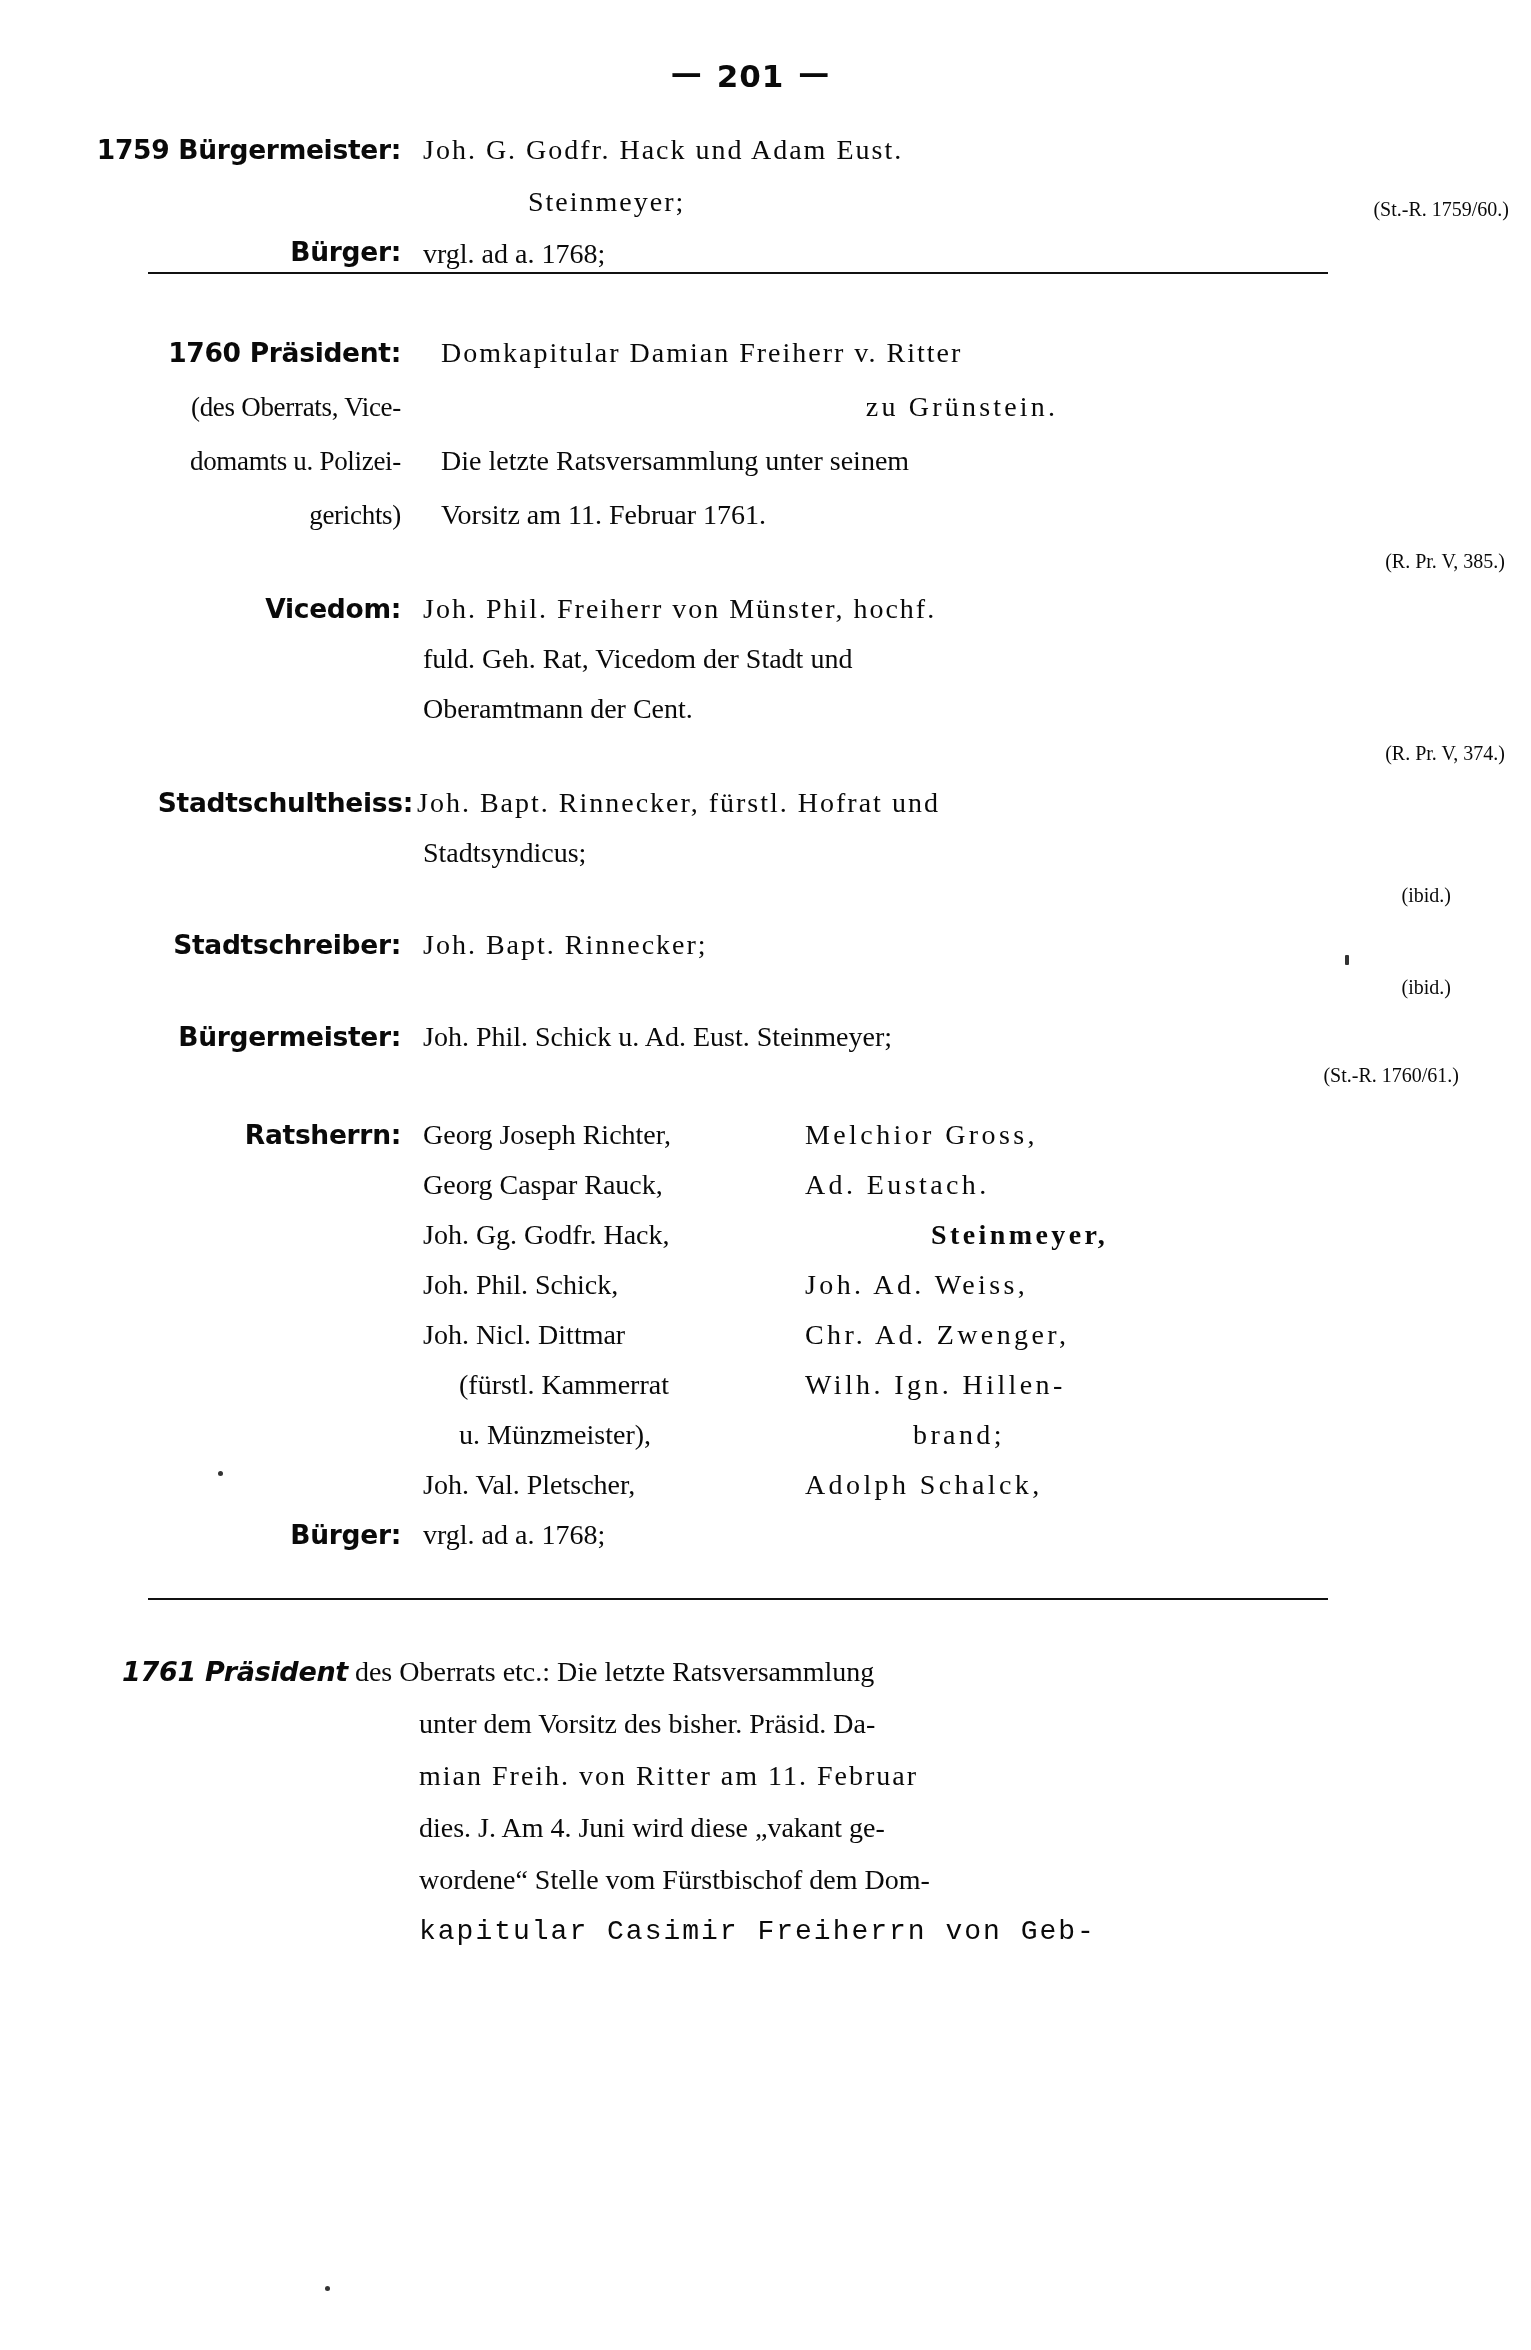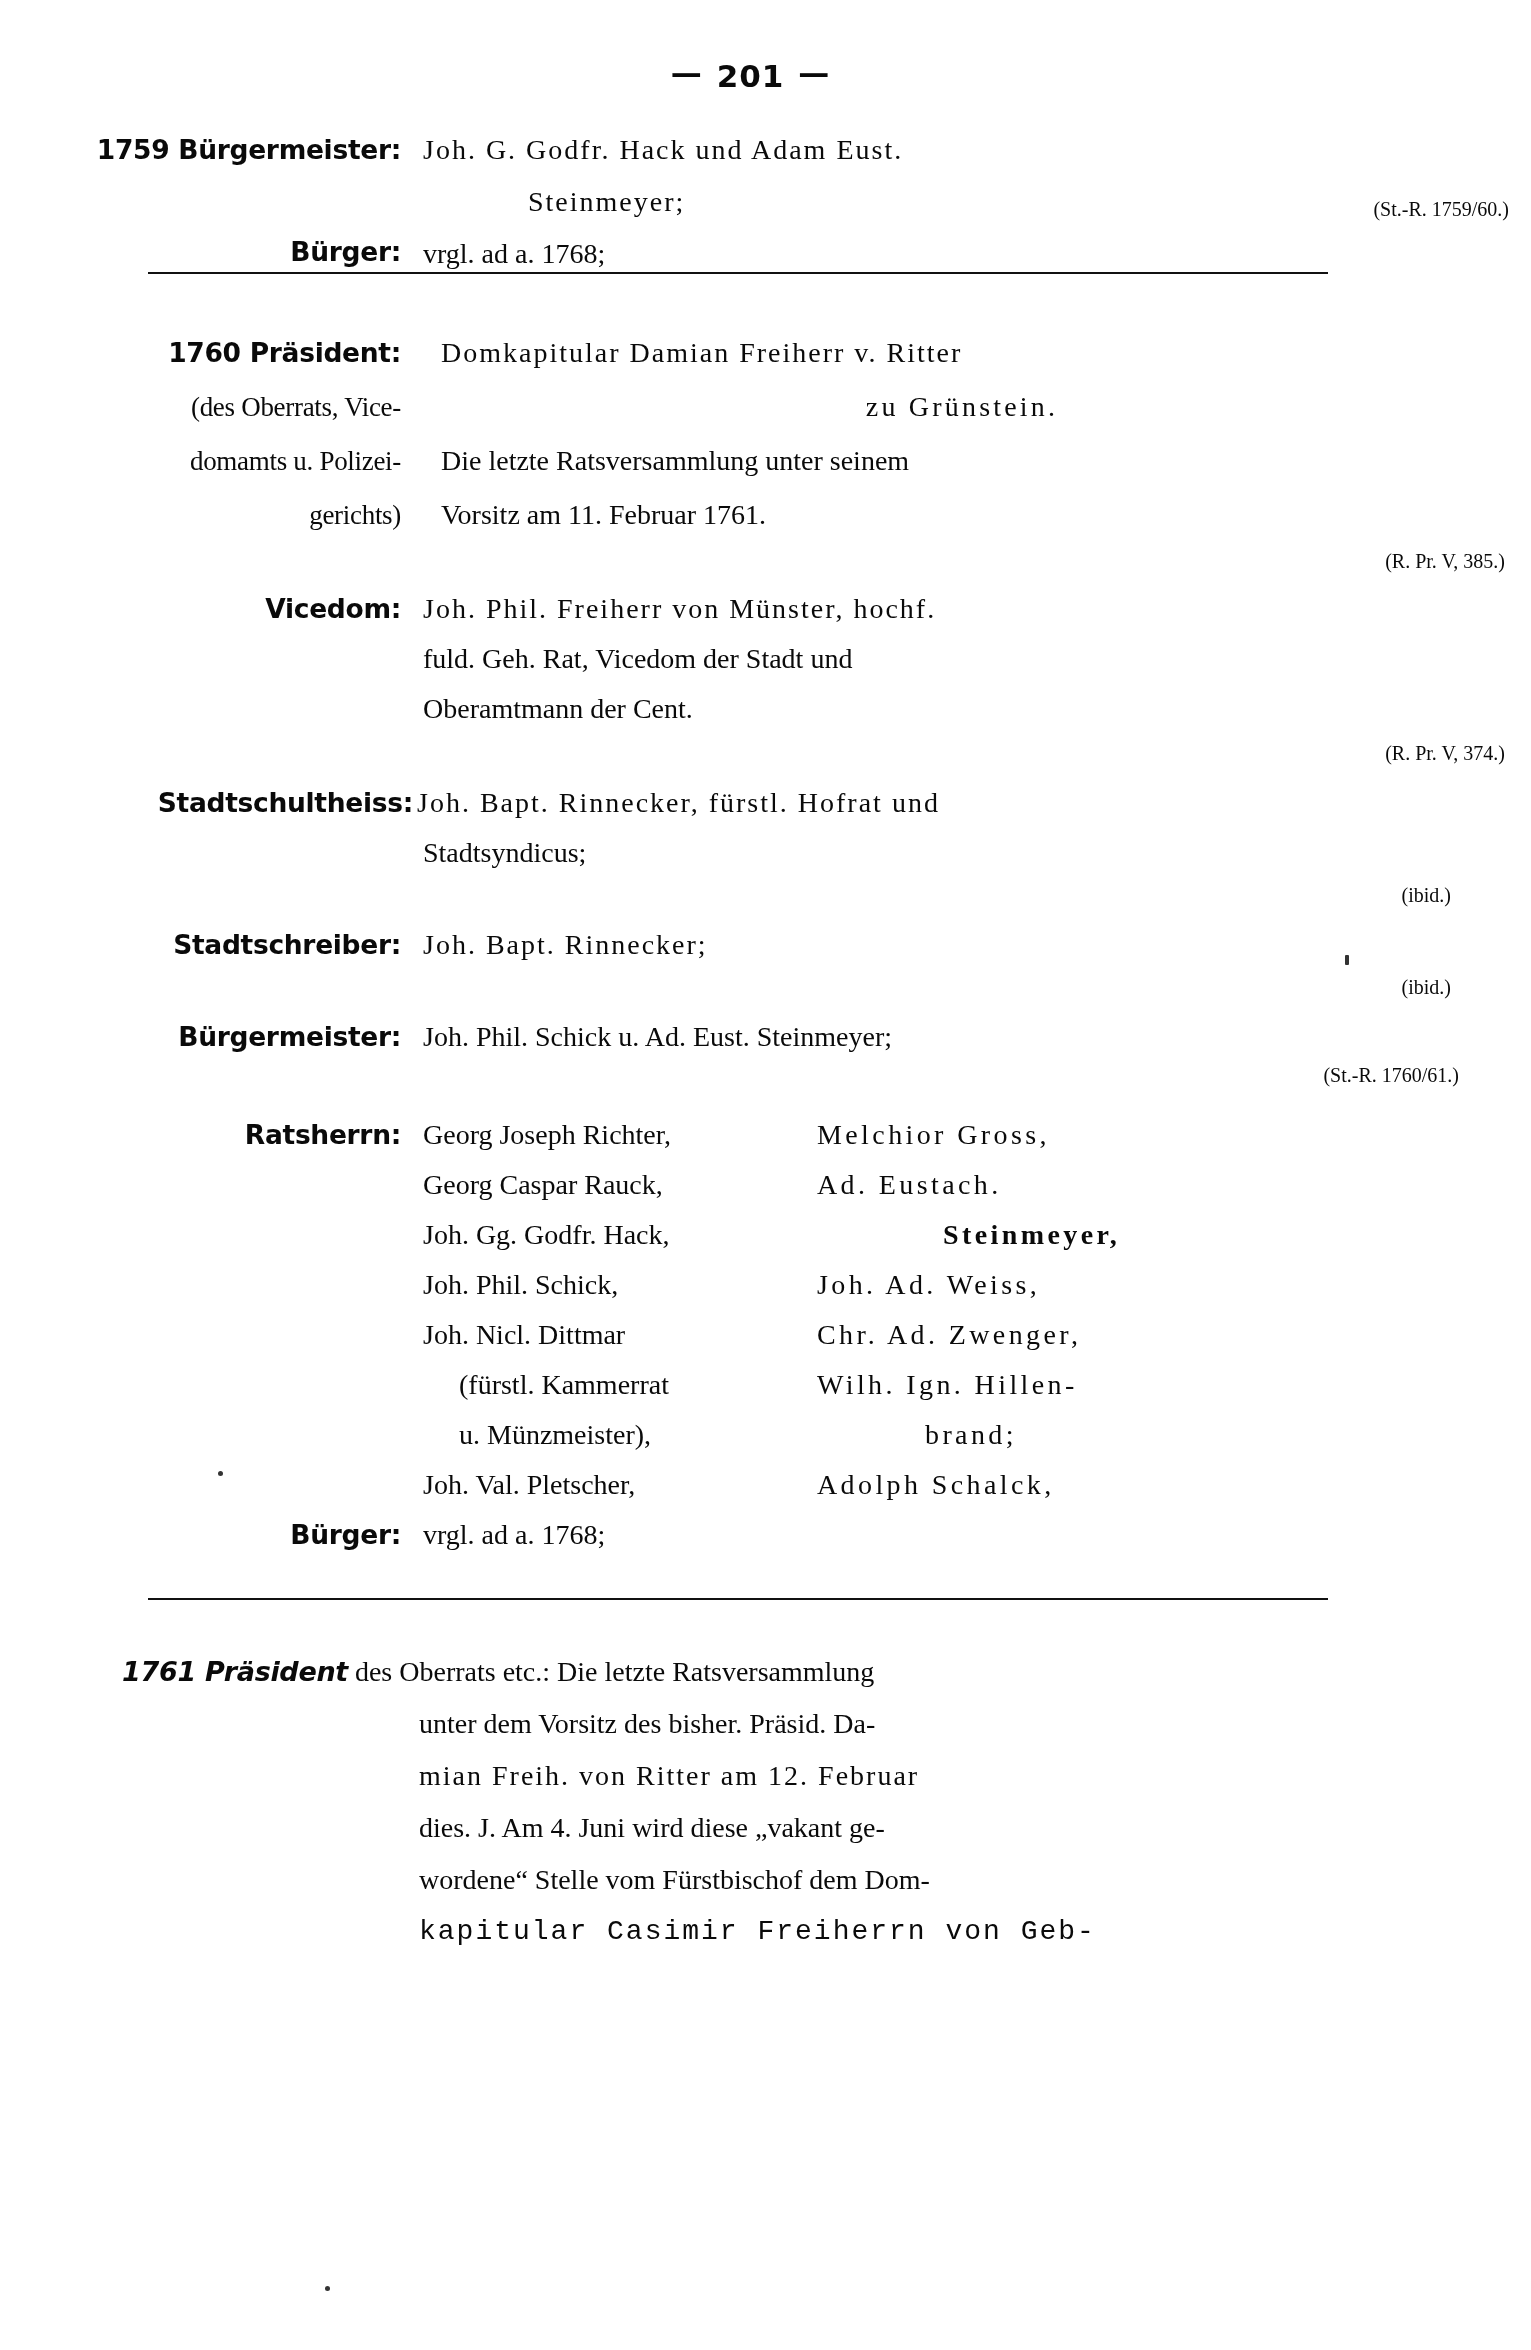--- a/index.html
+++ b/index.html
@@ -109,21 +109,21 @@
   .blk1760 { margin-top: 52px; }
 
   .praes-label { line-height: 54px; }
 
   .center-line { text-align: center; padding-right: 30px;}
 
   
   .rats-cols {
     display: grid;
     grid-template-columns: 382px 1fr;
-    column-gap: 12px;
+    column-gap: 0;
   }
   .rats-left { font-size: 28px; line-height: 50px; }
   .rats-right { font-size: 28px; line-height: 50px; }
   .rats-right .sp { letter-spacing: 3.4px; }
   .ind1 { padding-left: 36px; }
   .ind-right { padding-left: 108px; }
   .ind-right2 { padding-left: 126px; font-weight: bold; }
 
   
   .blk1761 { margin-top: 46px; }
@@ -268,21 +268,21 @@
 
   <hr class="rule" style="margin-top:38px;">
 
   <div class="blk1761" style="margin-left:122px; width:1200px;">
     <div class="p1761">
       <div>
         <span class="lead">1761 Präsident</span>
         <span>des  Oberrats  etc.:  Die   letzte  Ratsversammlung</span>
       </div>
       <div style="padding-left:297px;">unter dem Vorsitz des bisher. Präsid. Da-</div>
-      <div style="padding-left:297px;" class="sp2">mian Freih. von Ritter am 12. Februar</div>
+      <div style="padding-left:297px;" class="sp2">mian Freih. von Ritter am 11. Februar</div>
       <div style="padding-left:297px;">dies. J.  Am 4. Juni wird diese „vakant ge-</div>
       <div style="padding-left:297px;">wordene“ Stelle vom Fürstbischof dem Dom-</div>
       <div style="padding-left:297px;font-family:Liberation Mono, monospace;" class="sp2">kapitular Casimir Freiherrn von Geb-</div>
     </div>
   </div>
 
   <div class="dot" style="left:218px; top:1471px;"></div>
   <div class="dot" style="left:325px; top:2286px;"></div>
   <div class="dot" style="left:1345px; top:955px; width:4px; height:10px; border-radius:1px;"></div>
 

